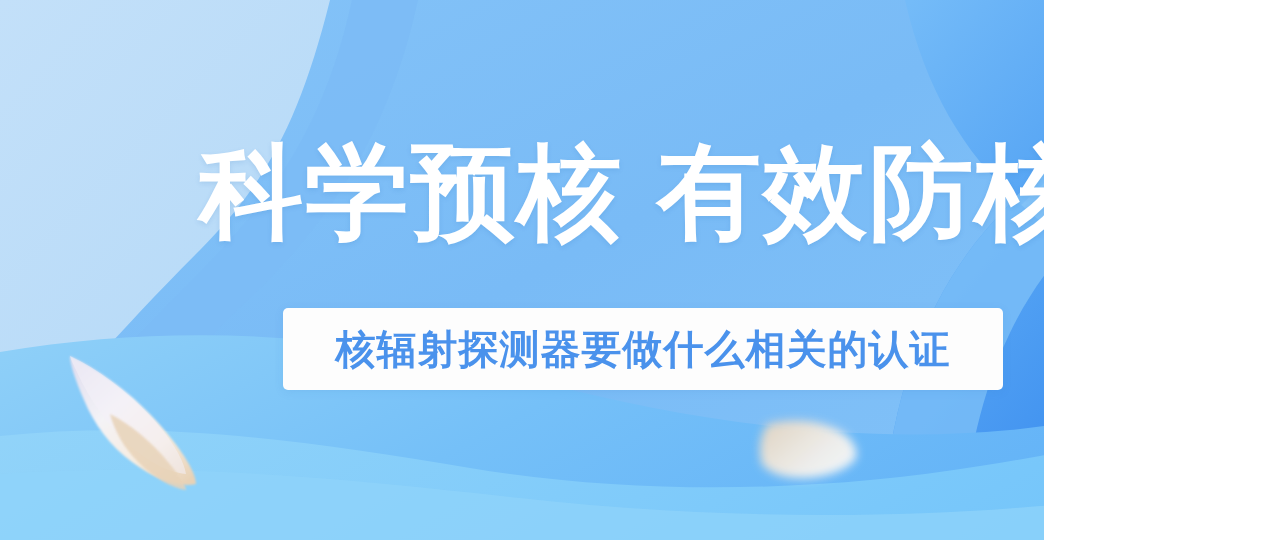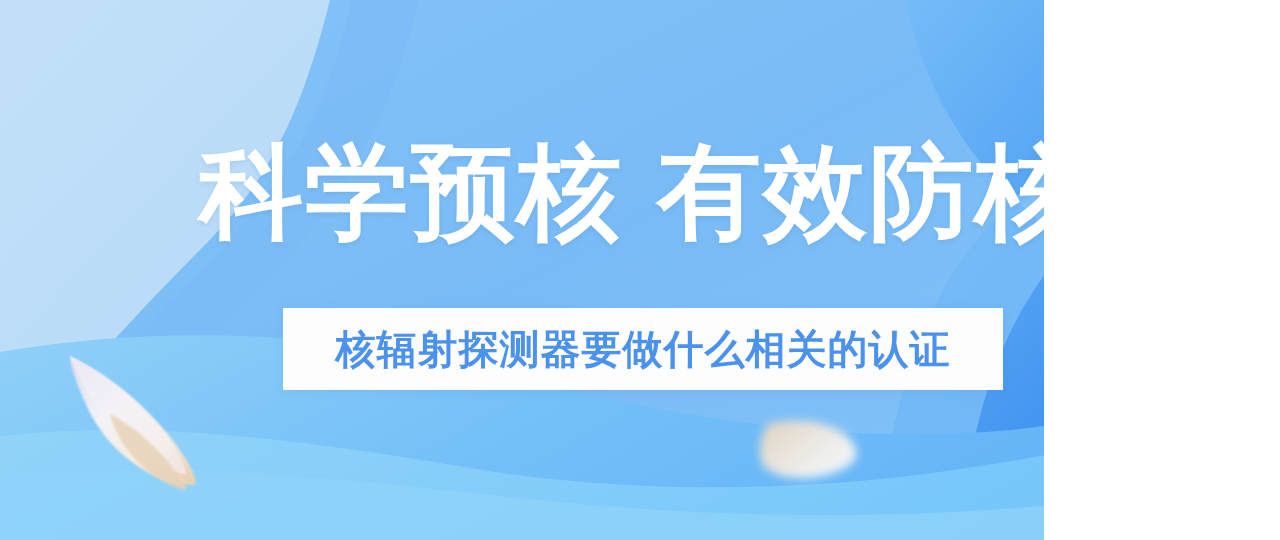--- a/index.html
+++ b/index.html
@@ -51,21 +51,21 @@
     display: inline-block;
     width: 34px;
   }
   #subtitle-pill {
     position: absolute;
     left: 283px;
     top: 308px;
     width: 720px;
     height: 82px;
     background: #fdfdfd;
-    border-radius: 0;
+    border-radius: 5px;
     box-shadow: 0 2px 10px rgba(40,110,190,0.10);
     display: flex;
     align-items: center;
     justify-content: center;
   }
   #subtitle-text {
     color: #4a92ec;
     font-size: 40px;
     line-height: 46px;
     font-weight: bold;

